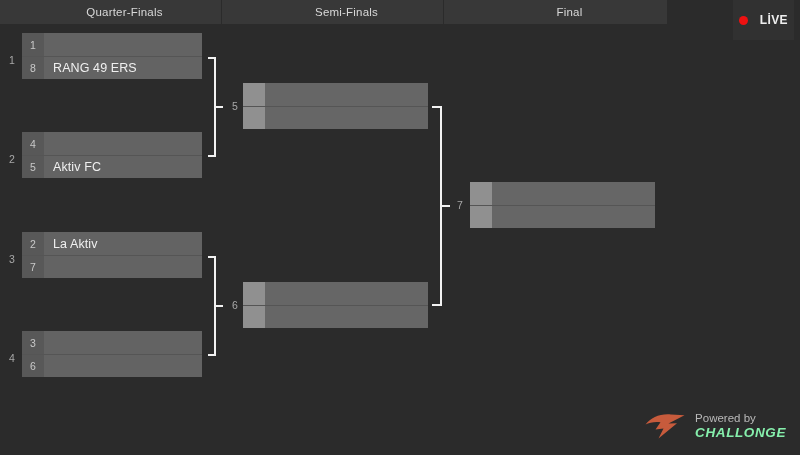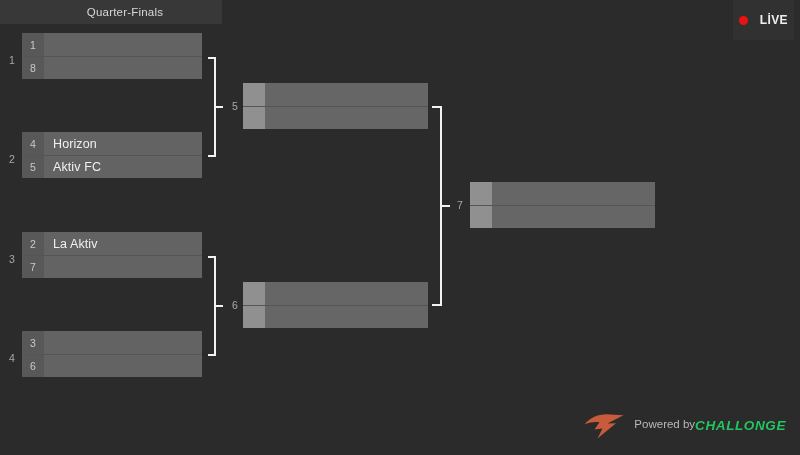--- a/index.html
+++ b/index.html
@@ -101,53 +101,55 @@
   .conn .h{
     position:absolute;height:2px;background:#f2f2f2;
   }
 
   
   .brand{
     position:absolute;right:14px;bottom:14px;
     display:flex;align-items:center;gap:9px;
   }
   .brand-mark{width:42px;height:30px;display:block;}
-  .brand-text{display:flex;line-height:1.15;}
+  .brand-text{display:flex;flex-direction:column;line-height:1.15;}
   .brand-powered{color:#b9b9b9;font-size:11.5px;}
-  .brand-name{color:#22c55e;font-size:13.5px;font-weight:bold;font-style:italic;letter-spacing:.6px;}
+  .brand-name{color:#86efac;font-size:13.5px;font-weight:bold;font-style:italic;letter-spacing:.6px;}
 </style>
 </head>
 <body>
 
 <div id="stage">
 
   <div class="round-header-bar">
     <div class="round-header rh-qf">Quarter-Finals</div>
+    <div class="round-header rh-sf">Semi-Finals</div>
+    <div class="round-header rh-f">Final</div>
   </div>
 
   <div class="live-badge">
     <span class="live-dot"></span>
     <span class="live-text">LİVE</span>
   </div>
 
   <div class="mnum" style="left:4px;top:54px;">1</div>
   <div class="match filled" style="left:22px;top:33px;width:180px;">
     <div class="slot">
       <span class="seedbox">1</span>
     </div>
     <div class="slot">
       <span class="seedbox">8</span>
+      <span class="teamname">RANG 49 ERS</span>
     </div>
   </div>
 
   <div class="mnum" style="left:4px;top:153px;">2</div>
   <div class="match filled" style="left:22px;top:132px;width:180px;">
     <div class="slot">
       <span class="seedbox">4</span>
-      <span class="teamname">Horizon</span>
     </div>
     <div class="slot">
       <span class="seedbox">5</span>
       <span class="teamname">Aktiv FC</span>
     </div>
   </div>
 
   <div class="mnum" style="left:4px;top:253px;">3</div>
   <div class="match filled" style="left:22px;top:232px;width:180px;">
     <div class="slot">

